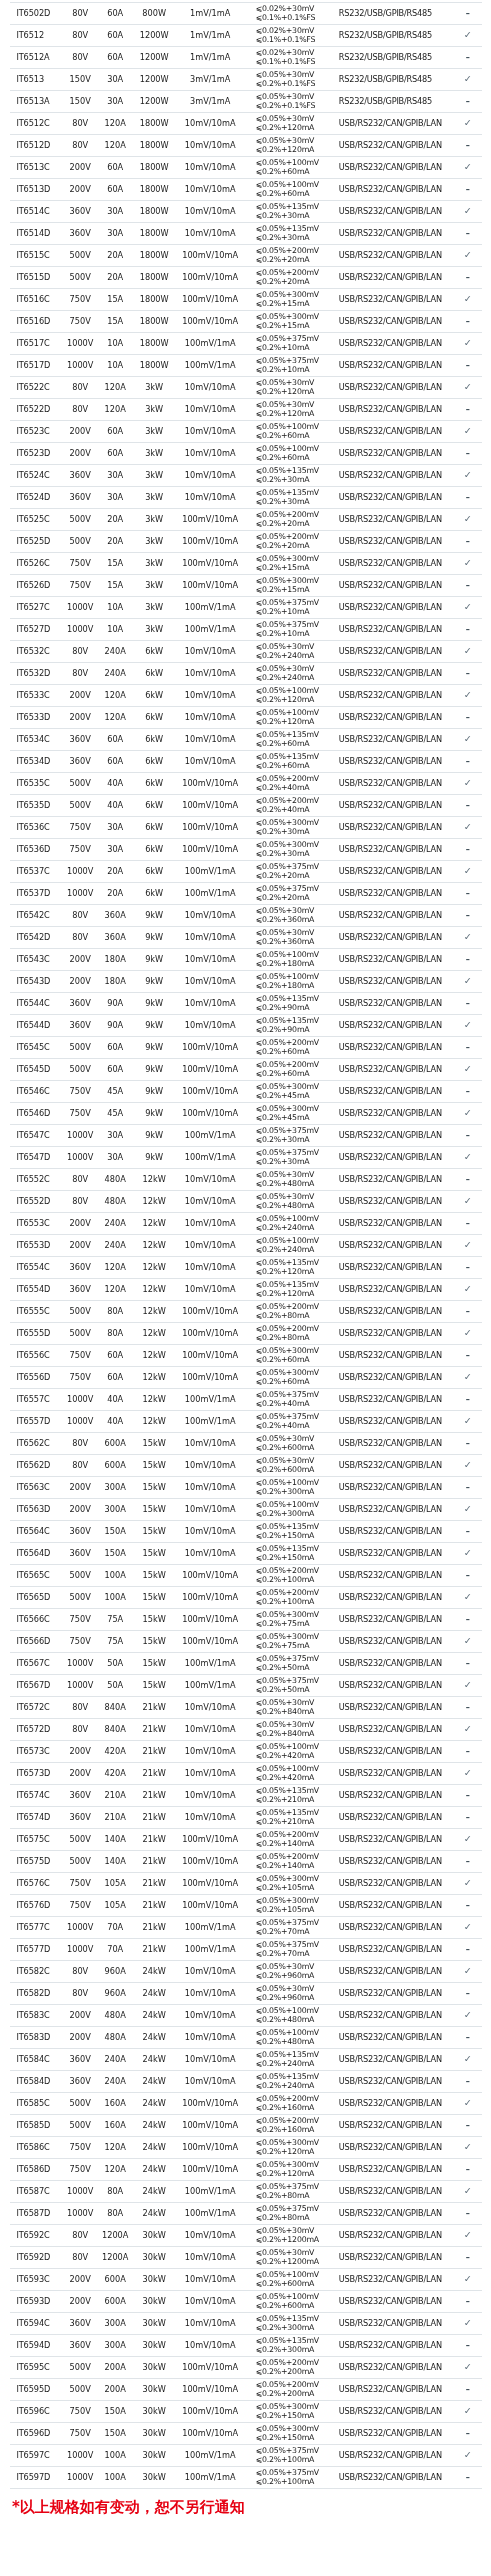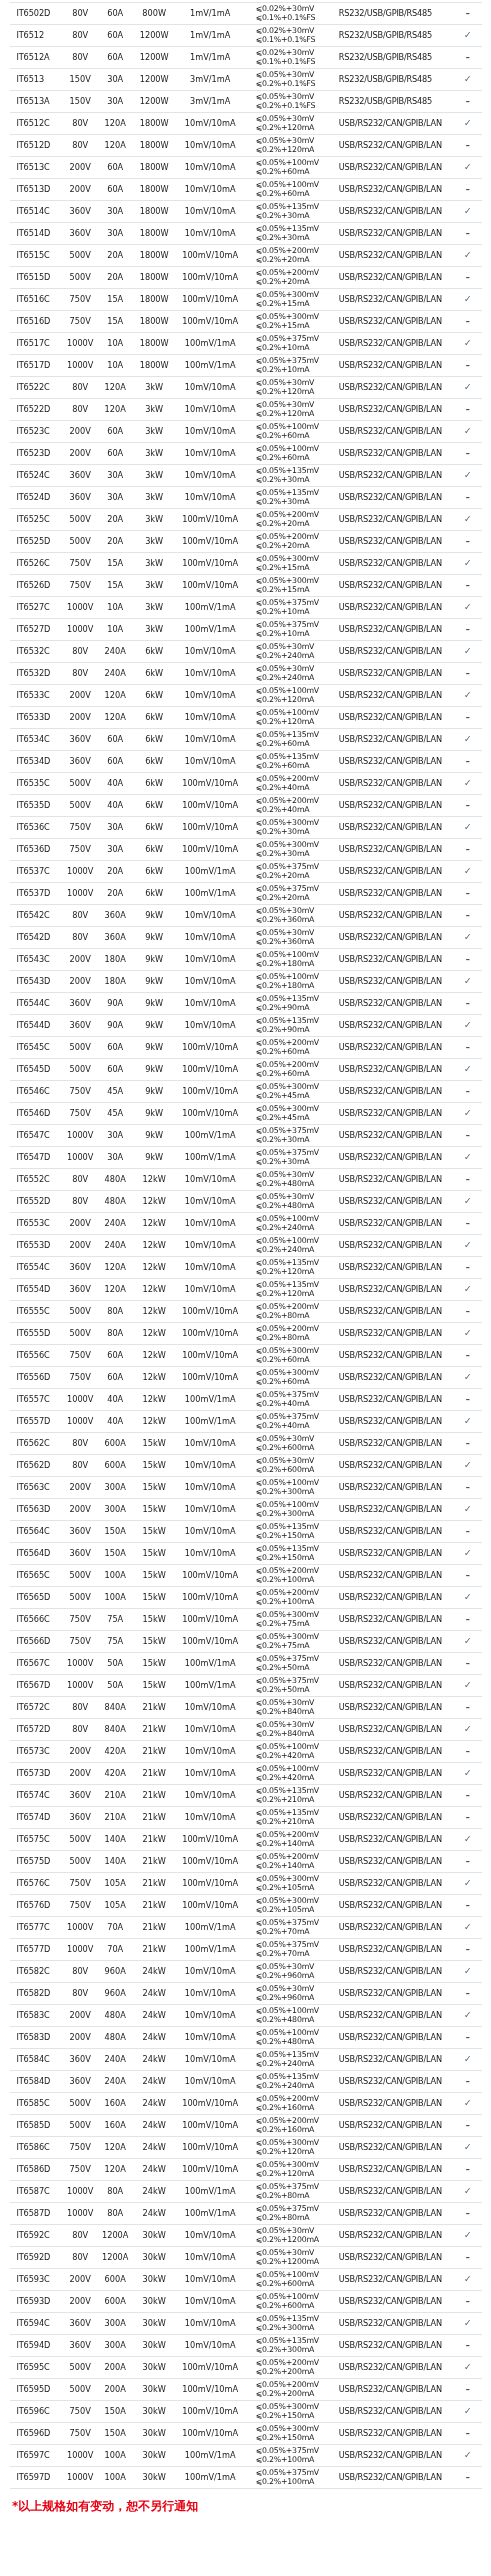--- a/index.html
+++ b/index.html
@@ -47,21 +47,21 @@
     color:var(--check);
     font-size:9.7px;
   }
   .mark-glyph.dash{
     color:var(--dash);
     font-weight:bold;
     font-size:8.2px;
   }
   .footnote{
     margin:9px 0 0 12px;
-    font-size:12px;
+    font-size:15px;
     font-weight:bold;
     color:#e60012;
     letter-spacing:0;
   }
 </style>
 </head>
 <body>
 
 <div class="spec-table" id="spec-table">
     <div class="row">

